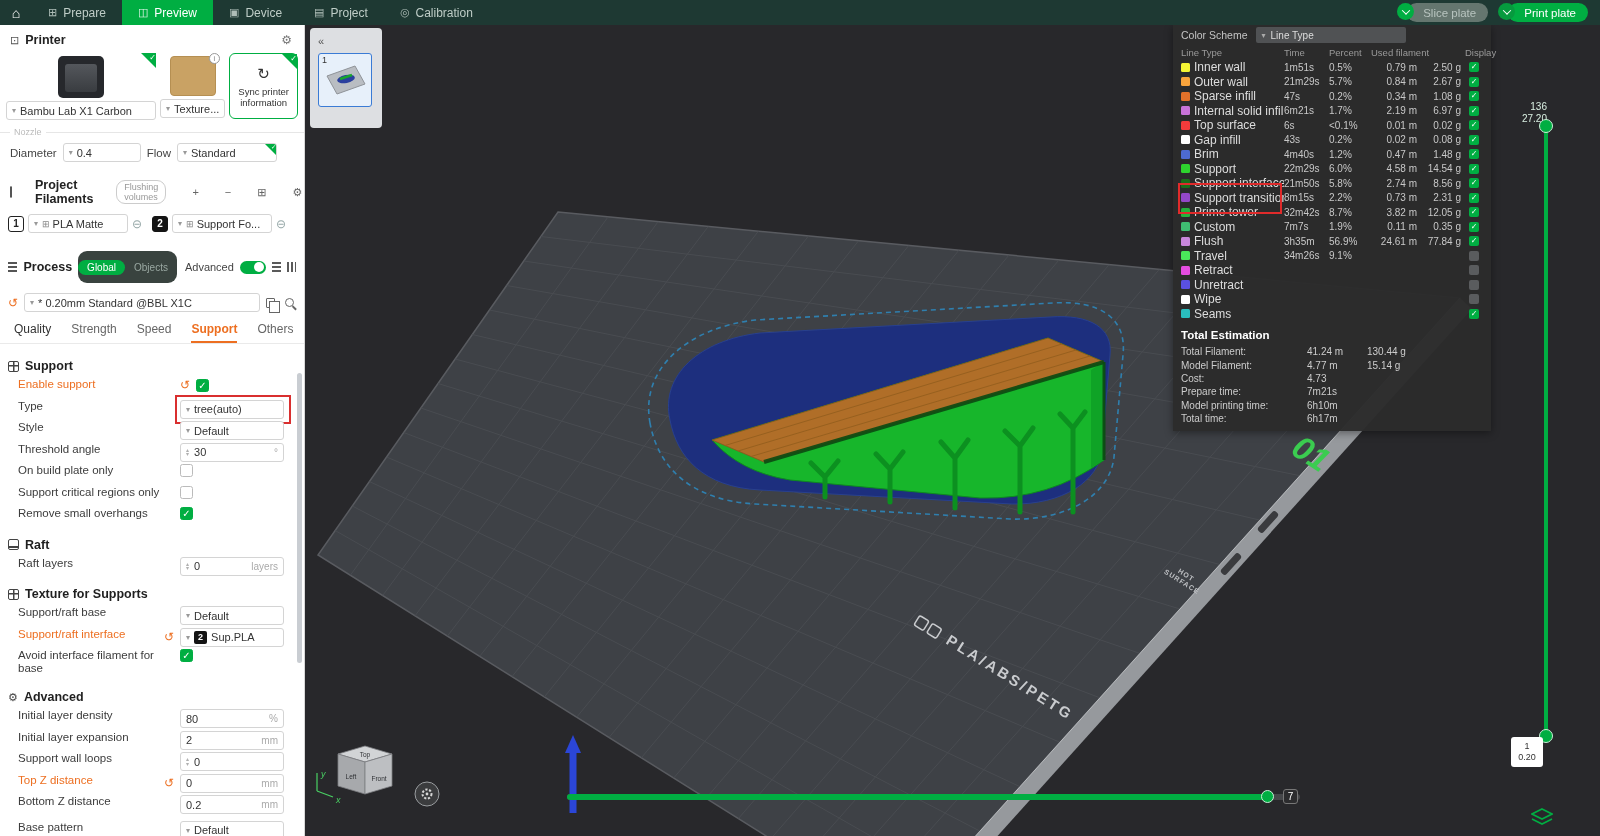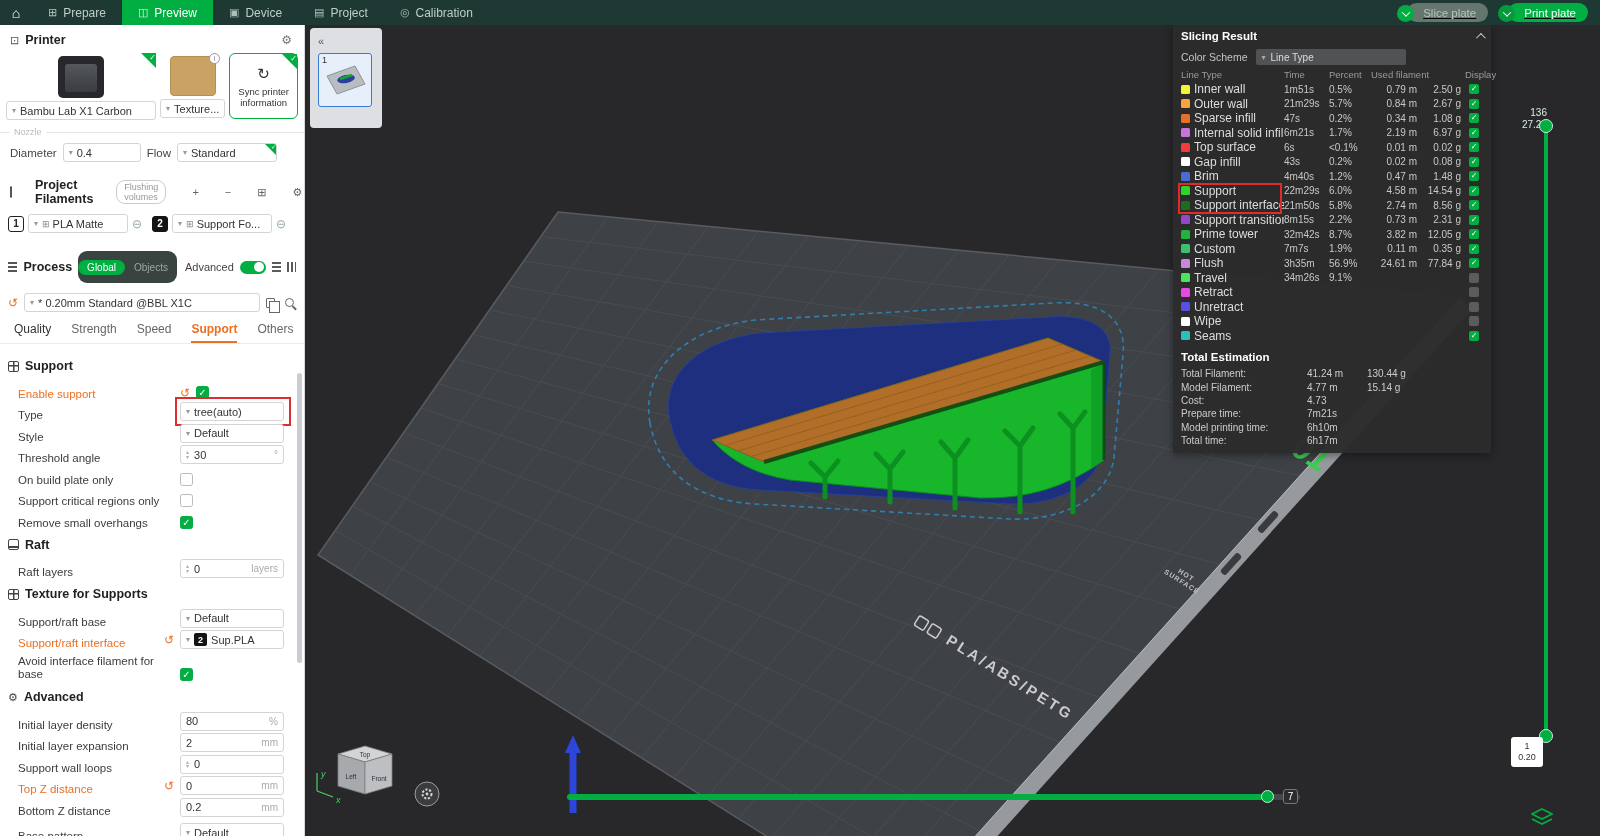--- a/index.html
+++ b/index.html
@@ -6,21 +6,21 @@
   html,body { width:1600px; height:836px; background:#222; font-family:"Liberation Sans", sans-serif; }
   .app { position:relative; width:1600px; height:836px; overflow:hidden; background:#28282B; }
 
   
   .topbar { position:absolute; top:0; left:0; right:0; height:25px; background:#1E3933; display:flex; align-items:stretch; z-index:50; }
   .home { width:32px; display:flex; align-items:center; justify-content:center; color:#fff; font-size:14px; cursor:pointer; }
   .tab { display:flex; align-items:center; gap:6px; padding:0 16px; font-size:12px; color:#BFCDC7; cursor:pointer; }
   .tab.active { background:#00AE42; color:#fff; }
   .ticon { font-size:11px; opacity:.9; }
   .tb-right { margin-left:auto; display:flex; align-items:center; gap:10px; padding-right:12px; }
-  .btn-grp { display:flex; align-items:flex-end;text-decoration:underline; }
+  .btn-grp { display:flex; align-items:flex-start; }
   .drop { width:17px; height:17px; border-radius:50%; background:#00AE42; display:flex; align-items:center; justify-content:center; margin-right:-7px; z-index:2; }
   .drop.dark { background:#069A3E; }
   .dchev { width:6px; height:6px; border-right:1.6px solid #fff; border-bottom:1.6px solid #fff; transform:rotate(45deg) translate(-1px,-1px); }
   .pill-btn { border:none; height:19px; border-radius:10px; padding:0 12px 0 16px; font-size:11.5px; font-family:inherit; cursor:pointer; }
   .pill-btn.slice { background:#65766F; color:#B8C4BF; }
   .pill-btn.print { background:#00AE42; color:#fff; }
 
   
   .left-panel { position:absolute; top:25px; left:0; width:305px; bottom:0; background:#fff; border-right:1px solid #D8D8D8; z-index:40; overflow:hidden; }
   .ph-row { display:flex; align-items:center; gap:6px; padding:8px 12px 4px 10px; }
@@ -84,21 +84,21 @@
   .ptabs { display:flex; gap:20px; padding:10px 0 0 14px; border-bottom:1px solid #EAEAEA; }
   .ptab { font-size:12px; color:#666; padding-bottom:5px; cursor:pointer; }
   .ptab:first-child { color:#333; }
   .ptab.active { color:#ED6F21; font-weight:bold; border-bottom:2px solid #ED6F21; }
   .slist { padding:6px 20px 0 8px; }
   .sgroup { display:flex; align-items:center; gap:6px; margin:9px 0 5px 0; font-size:12.5px; font-weight:bold; color:#1F1F1F; }
   .g-ic { width:11px; height:11px; border:1.5px solid #444; border-radius:2px; flex:none; }
   .g-grid { background:linear-gradient(#444,#444) 50% 0/1.5px 100% no-repeat, linear-gradient(#444,#444) 0 50%/100% 1.5px no-repeat; }
   .g-raft { background:linear-gradient(#444,#444) 0 80%/100% 2px no-repeat; }
   .g-adv { border:none; width:auto; height:auto; font-size:11px; color:#444; font-weight:normal; }
-  .srow { display:flex; align-items:flex-end; padding-left:10px; height:21.5px; }
+  .srow { display:flex; align-items:flex-start; padding-left:10px; height:21.5px; }
   .srow .lbl { flex:1; font-size:11.5px; color:#3C3C3C; }
   .srow .lbl.mod { color:#ED6F21; }
   .lbl2 { flex:1; font-size:11.5px; color:#3C3C3C; line-height:13px; }
   .row2 { height:32px; }
   .ctrl { width:104px; display:flex; align-items:center; gap:6px; flex:none; }
   .fbox { width:100%; height:19px; border:1px solid #D4D4D4; border-radius:3px; background:#fff; display:flex; align-items:center; padding:0 5px; font-size:11px; color:#333; }
   .fbox .unit { margin-left:auto; color:#AAA; font-size:10px; }
   .spin-ar { display:flex; flex-direction:column; margin-right:5px; color:#B0B0B0; font-size:6px; line-height:4.5px; }
   .spin-ar::before { content:"▴"; } .spin-ar::after { content:"▾"; }
   .cb { width:13px; height:13px; border:1px solid #BBB; border-radius:2.5px; background:#fff; cursor:pointer; flex:none; }
@@ -147,21 +147,21 @@
   .sr-total-title { font-size:11.5px; font-weight:bold; color:#fff; margin-top:8px; height:16px; }
   .sr-tr { display:grid; grid-template-columns:126px 60px 1fr; font-size:10px; color:#CCC; height:13.4px; align-items:center; }
 
   
   .hslider { position:absolute; left:262px; top:763px; width:760px; height:18px; z-index:15; }
   .h-track { position:absolute; left:0; top:6px; width:733px; height:6px; background:#46474A; border-radius:3px; }
   .h-fill { width:700px; height:6px; background:#00AE42; border-radius:3px; }
   .h-handle { position:absolute; left:694px; top:-4px; width:13px; height:13px; border-radius:50%; background:#00AE42; border:1.5px solid #C9EED7; cursor:pointer; }
   .h-badge { position:absolute; left:716px; top:1px; width:15px; height:15px; background:#2C2C2E; border:1px solid #777; border-radius:3px; color:#fff; font-size:10px; line-height:14px; text-align:center; }
   .vslider { position:absolute; left:1180px; top:60px; width:115px; height:751px; z-index:15; }
-  .v-label-top { position:absolute; left:12px; top:22px; width:50px; text-align:right; color:#D9EFE2; font-size:10px; line-height:12px; }
+  .v-label-top { position:absolute; left:12px; top:16px; width:50px; text-align:right; color:#D9EFE2; font-size:10px; line-height:12px; }
   .v-label-top span { display:block; }
   .v-track { position:absolute; left:59px; top:42px; width:4px; height:607px; background:#00AE42; border-radius:2px; }
   .v-handle { position:absolute; left:54px; width:14px; height:14px; border-radius:50%; background:#00AE42; border:1.5px solid #C9EED7; cursor:pointer; }
   .v-handle.top { top:34px; } .v-handle.bot { top:644px; }
   .v-label-bot { position:absolute; left:26px; top:652px; width:32px; height:30px; background:#fff; border-radius:3px; color:#333; font-size:9px; line-height:11px; text-align:center; padding-top:4px; }
   .v-label-bot span { display:block; }
   .v-layers-icon { position:absolute; left:46px; top:723px; cursor:pointer; }
 </style>
 </head>
 <body>
@@ -572,24 +572,20 @@
         <span class="tnum">1</span>
         <svg width="50" height="50" viewBox="0 0 50 50">
           <polygon points="8,22 36,12 46,30 18,40" fill="#B9BDC2" stroke="#8F9398" stroke-width="1"></polygon>
           <ellipse cx="27" cy="25" rx="9" ry="4" fill="#2A3F9E" transform="rotate(-12 27 25)"></ellipse>
           <line x1="21" y1="25" x2="33" y2="21" stroke="#18A52C" stroke-width="2.5"></line>
         </svg>
       </div>
     </div>
 
     <div class="sr-panel">
-      <div class="sr-head">
-        <span class="sr-title">Slicing Result</span>
-        <span class="chev-up"></span>
-      </div>
       <div class="sr-scheme">
         <span class="sc-lab">Color Scheme</span>
         <span class="sr-dd">
             <span>Line Type</span>
           </span>
       </div>
       <div class="sr-th">
         <span>Line Type</span>
           <span>Time</span>
           <span>Percent</span>

